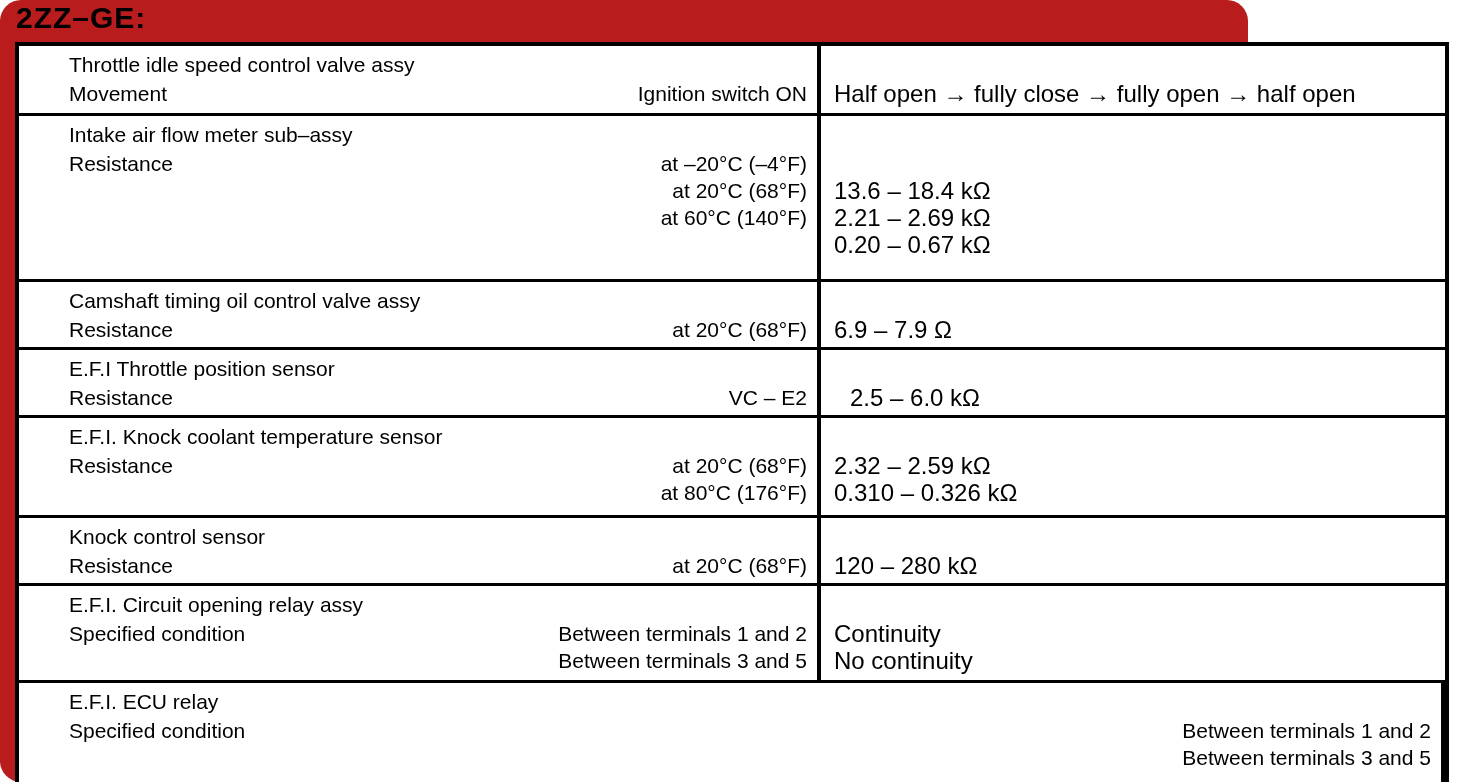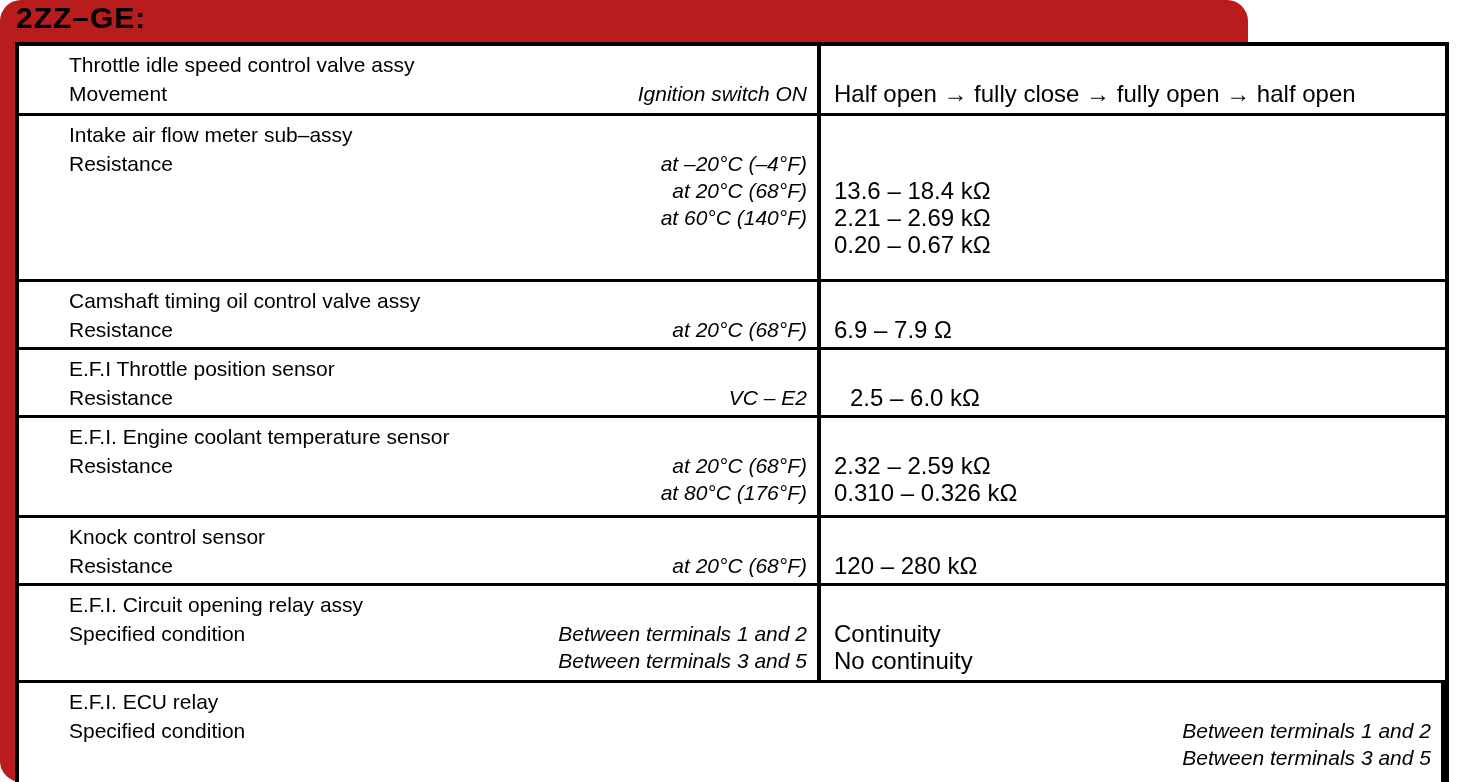--- a/index.html
+++ b/index.html
@@ -41,21 +41,21 @@
     border-right: 4px solid #000;
     padding: 4px 10px 4px 14px;
     font-size: 21px;
   }
   .row-title { line-height: 30px; white-space: nowrap; }
   .label-cond { position: relative; }
   .row-label {
     position: absolute; left: 0; top: 0;
     line-height: 27px; white-space: nowrap;
   }
-  .cond-lines { text-align: right; font-style: italic; }
+  .cond-lines { text-align: right; }
   .cond-line { line-height: 27px; min-height: 27px; white-space: nowrap; }
 
   .cell-right {
     flex: 1 1 auto;
     padding: 34px 10px 4px 13px;
     font-size: 24px;
   }
   .value-line { line-height: 27px; min-height: 27px; white-space: nowrap; }
 </style>
 </head>
@@ -133,21 +133,21 @@
     </div>
     <div class="cell-right">
       <div class="value-lines">
             <div class="value-line">2.5 – 6.0 kΩ</div>
           </div>
     </div>
   </div>
 
   <div class="spec-row">
     <div class="cell-left">
-      <div class="row-title">E.F.I. Engine coolant temperature sensor</div>
+      <div class="row-title">E.F.I. Knock coolant temperature sensor</div>
       <div class="label-cond">
         <div class="row-label">Resistance</div>
         <div class="cond-lines">
               <div class="cond-line">at 20°C (68°F)</div>
               <div class="cond-line">at 80°C (176°F)</div>
             </div>
       </div>
     </div>
     <div class="cell-right">
       <div class="value-lines">

